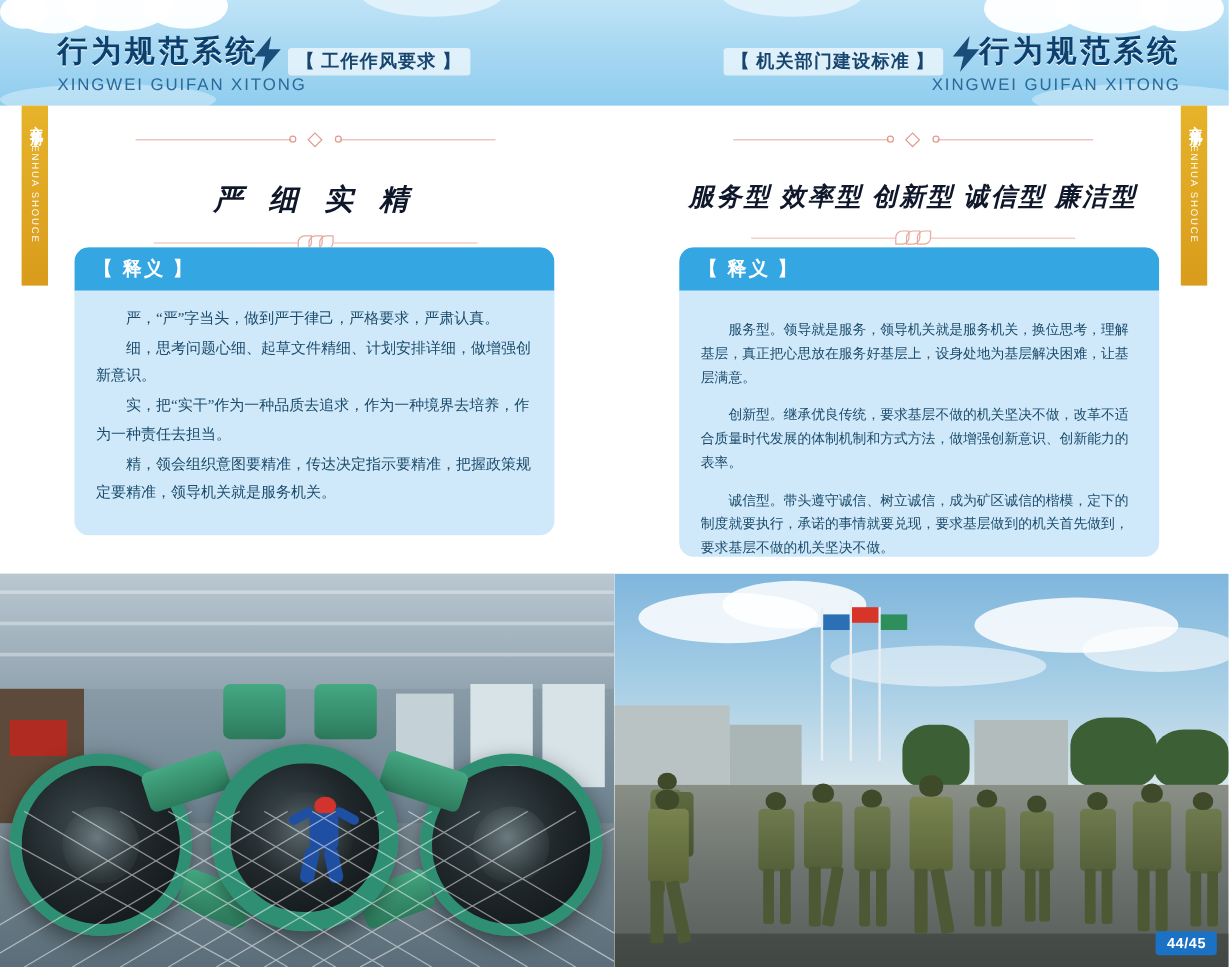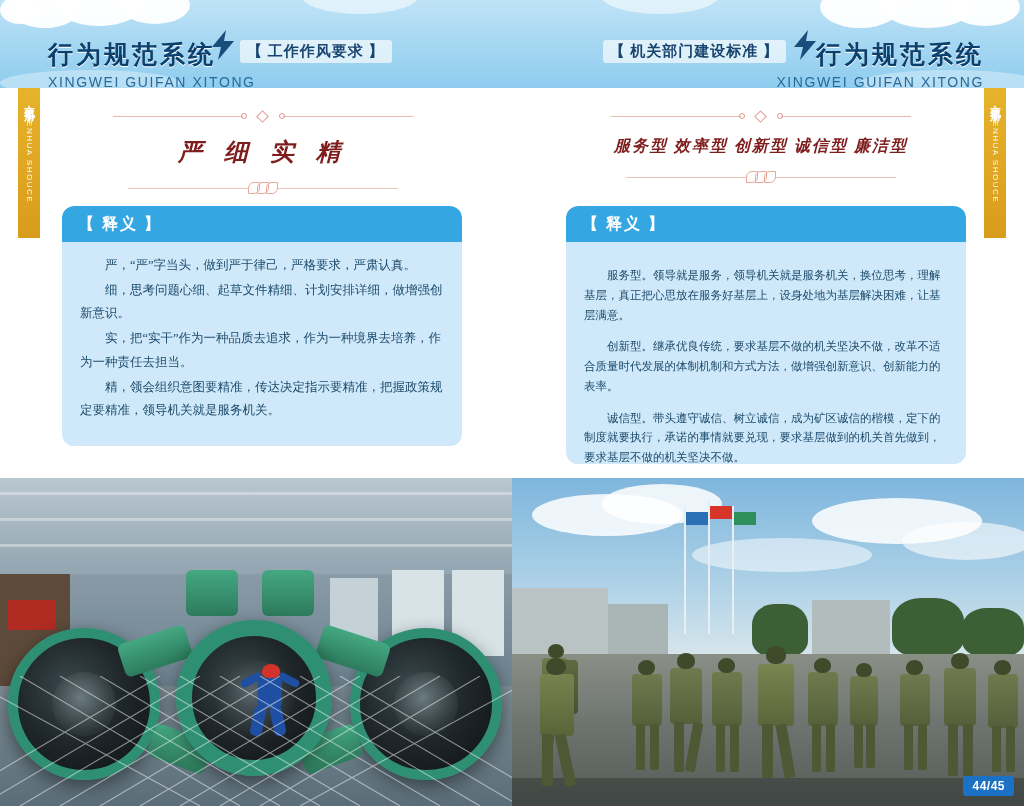--- a/index.html
+++ b/index.html
@@ -38,21 +38,20 @@
     justify-content: center;
   }
   .brand-main {
     font-family: "Liberation Serif", serif;
     font-weight: bold;
     font-size: 25px;
     letter-spacing: 3px;
     color: #0b3f6d;
     text-shadow: 0 1px 0 #ffffff;
     white-space: nowrap;
-    margin-top: 12px;
   }
   .brand-sub {
     font-size: 14px;
     letter-spacing: 1.6px;
     color: #2a6a99;
     margin-top: 3px;
     white-space: nowrap;
   }
   .brand-left { left: 48px; top: 26px; }
   .brand-right { right: 40px; top: 26px; align-items: flex-end; }
@@ -142,27 +141,27 @@
   .ornament .diamond {
     position: absolute; top: 4px; left: 50%; margin-left: -5px;
     width: 9px; height: 9px; border: 1px solid #e09a8e;
     transform: rotate(45deg);
   }
 
   .headline {
     text-align: center;
     font-family: "Liberation Serif", serif;
     font-weight: bold;
-    color: #7f1d1d;
+    color: #0f172a;
     font-size: 24px;
     letter-spacing: 8px;
-    margin-top: 12px;
+    margin-top: 26px;
     font-style: italic;
   }
-  .headline.small { font-size: 16px; letter-spacing: 2px; font-style: italic; }
+  .headline.small { font-size: 21px; letter-spacing: 2px; font-style: italic; }
 
   .ornament2 {
     position: relative; height: 20px; width: 330px; margin: 10px auto 0;
   }
   .ornament2 .bar {
     position: absolute; top: 10px; height: 1px; background: #eec4bb;
   }
   .ornament2 .leaf {
     position: absolute; top: 4px; width: 12px; height: 12px;
     border: 1px solid #e6a99c; border-radius: 50% 0 50% 0;

